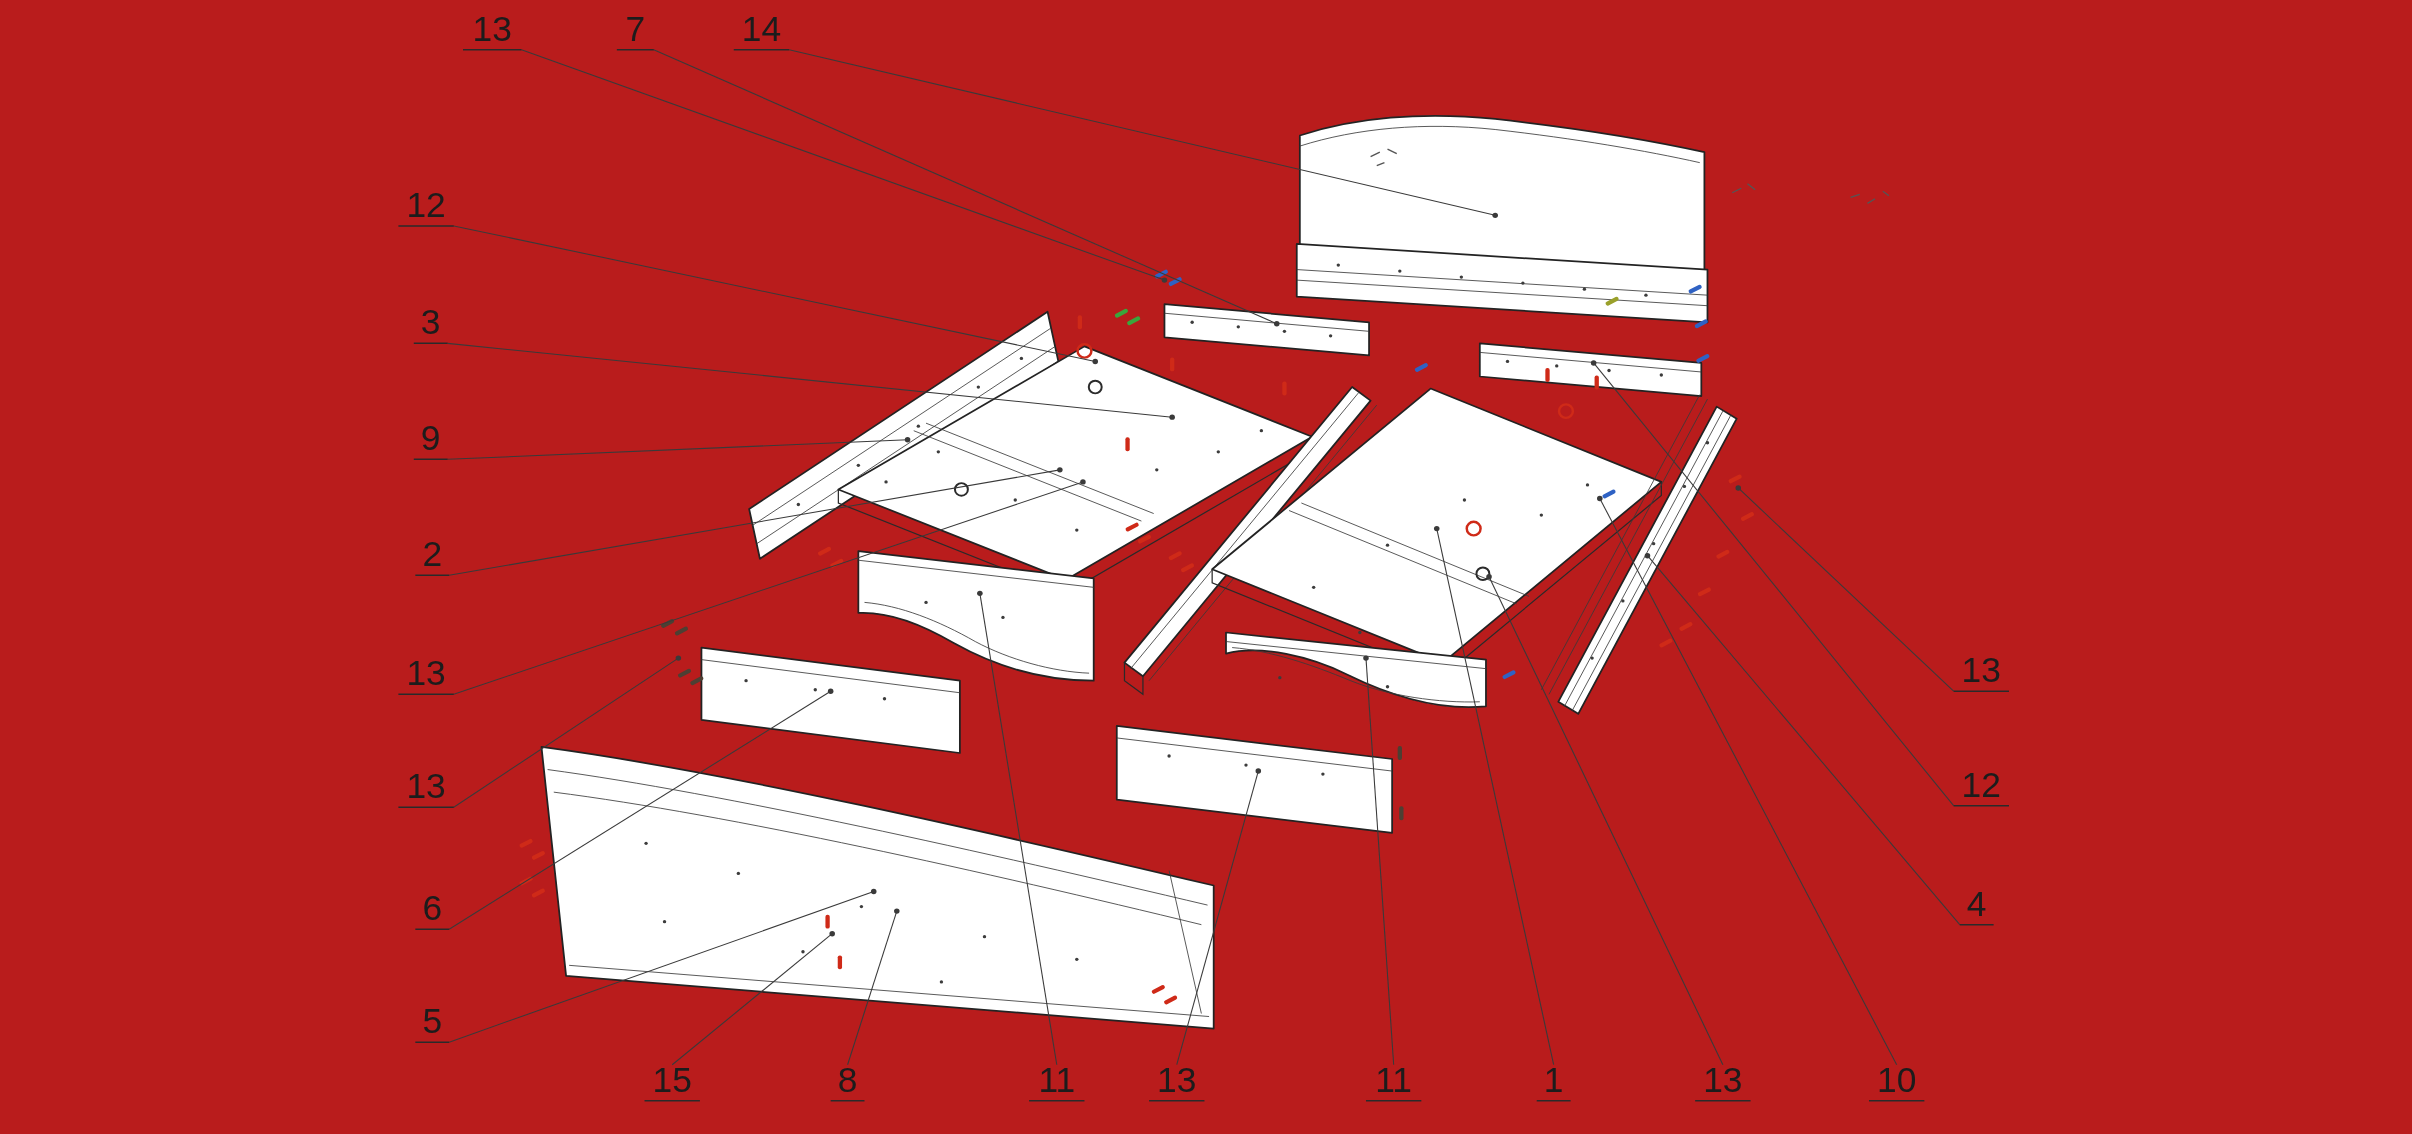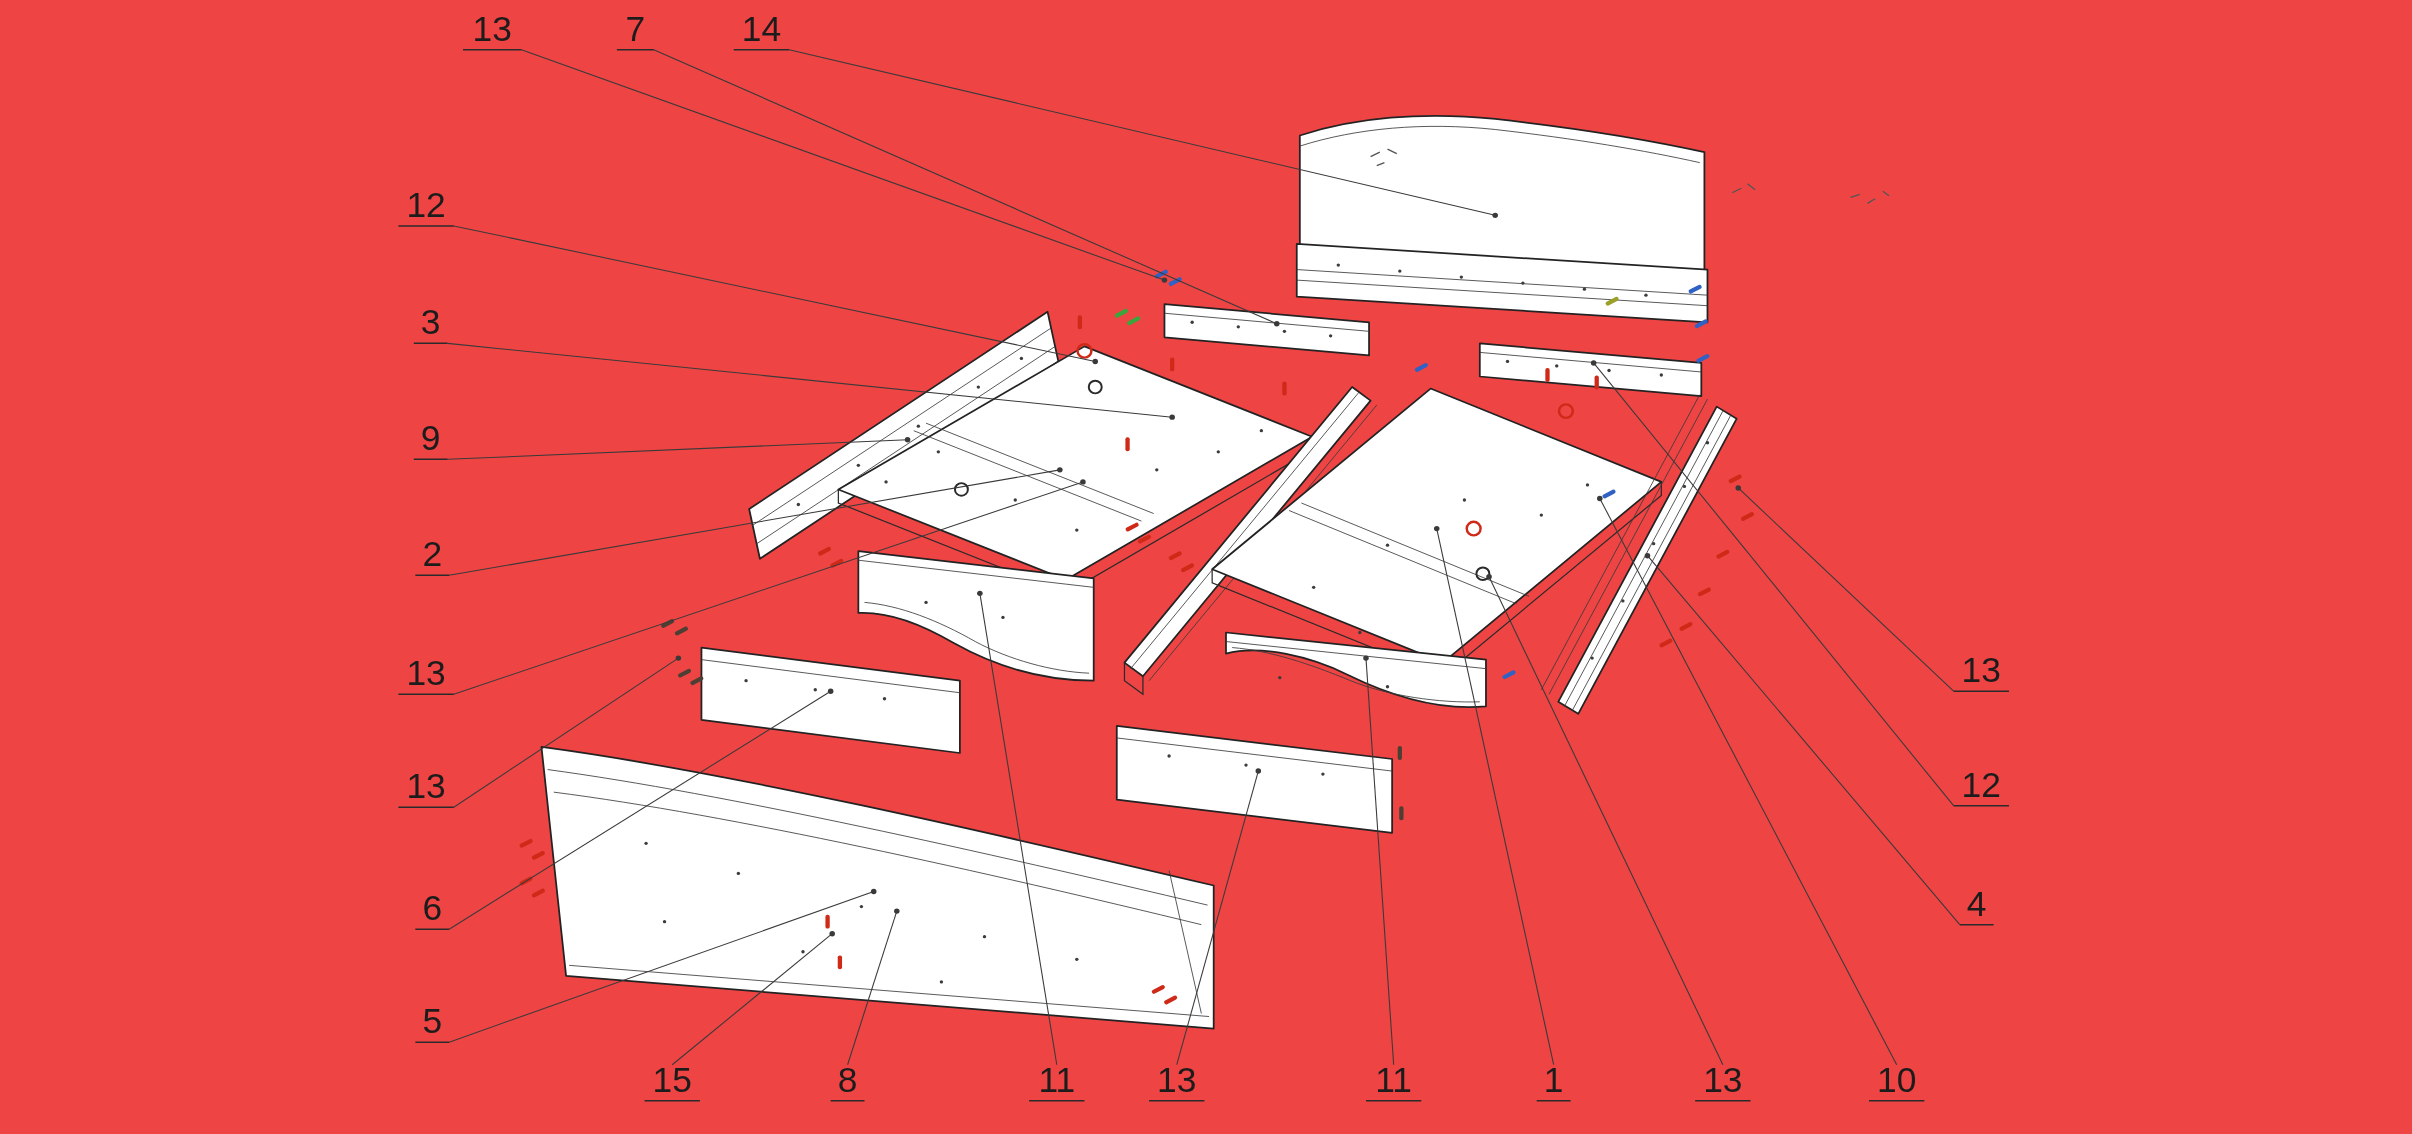--- a/index.html
+++ b/index.html
@@ -1,16 +1,16 @@
 <!DOCTYPE html>
 <html><head>
 <meta charset="utf-8">
 <style>
   html,body{margin:0;padding:0;background:#ffffff;}
-  .stage{position:relative;width:2412px;height:1134px;background:#ef4444;overflow:hidden;
+  .stage{position:relative;width:2412px;height:1134px;background:#b91c1c;overflow:hidden;
          font-family:"Liberation Sans", sans-serif;}
   svg{position:absolute;left:0;top:0;width:2412px;height:1134px;display:block;}
   .panel{fill:#ffffff;stroke:#232323;stroke-width:1.15;stroke-linejoin:round;}
   .det{fill:none;stroke:#3a3a3a;stroke-width:0.55;}
   .det2{fill:none;stroke:#2a2a2a;stroke-width:0.8;}
   .dot{fill:#3c3c3c;}
   .speck{fill:none;stroke:#555;stroke-width:0.9;}
   .leader line{stroke:#3a3a3a;stroke-width:0.7;}
   .leader circle{fill:#3a3a3a;}
   .lu{stroke:#2a2a2a;stroke-width:1;}

